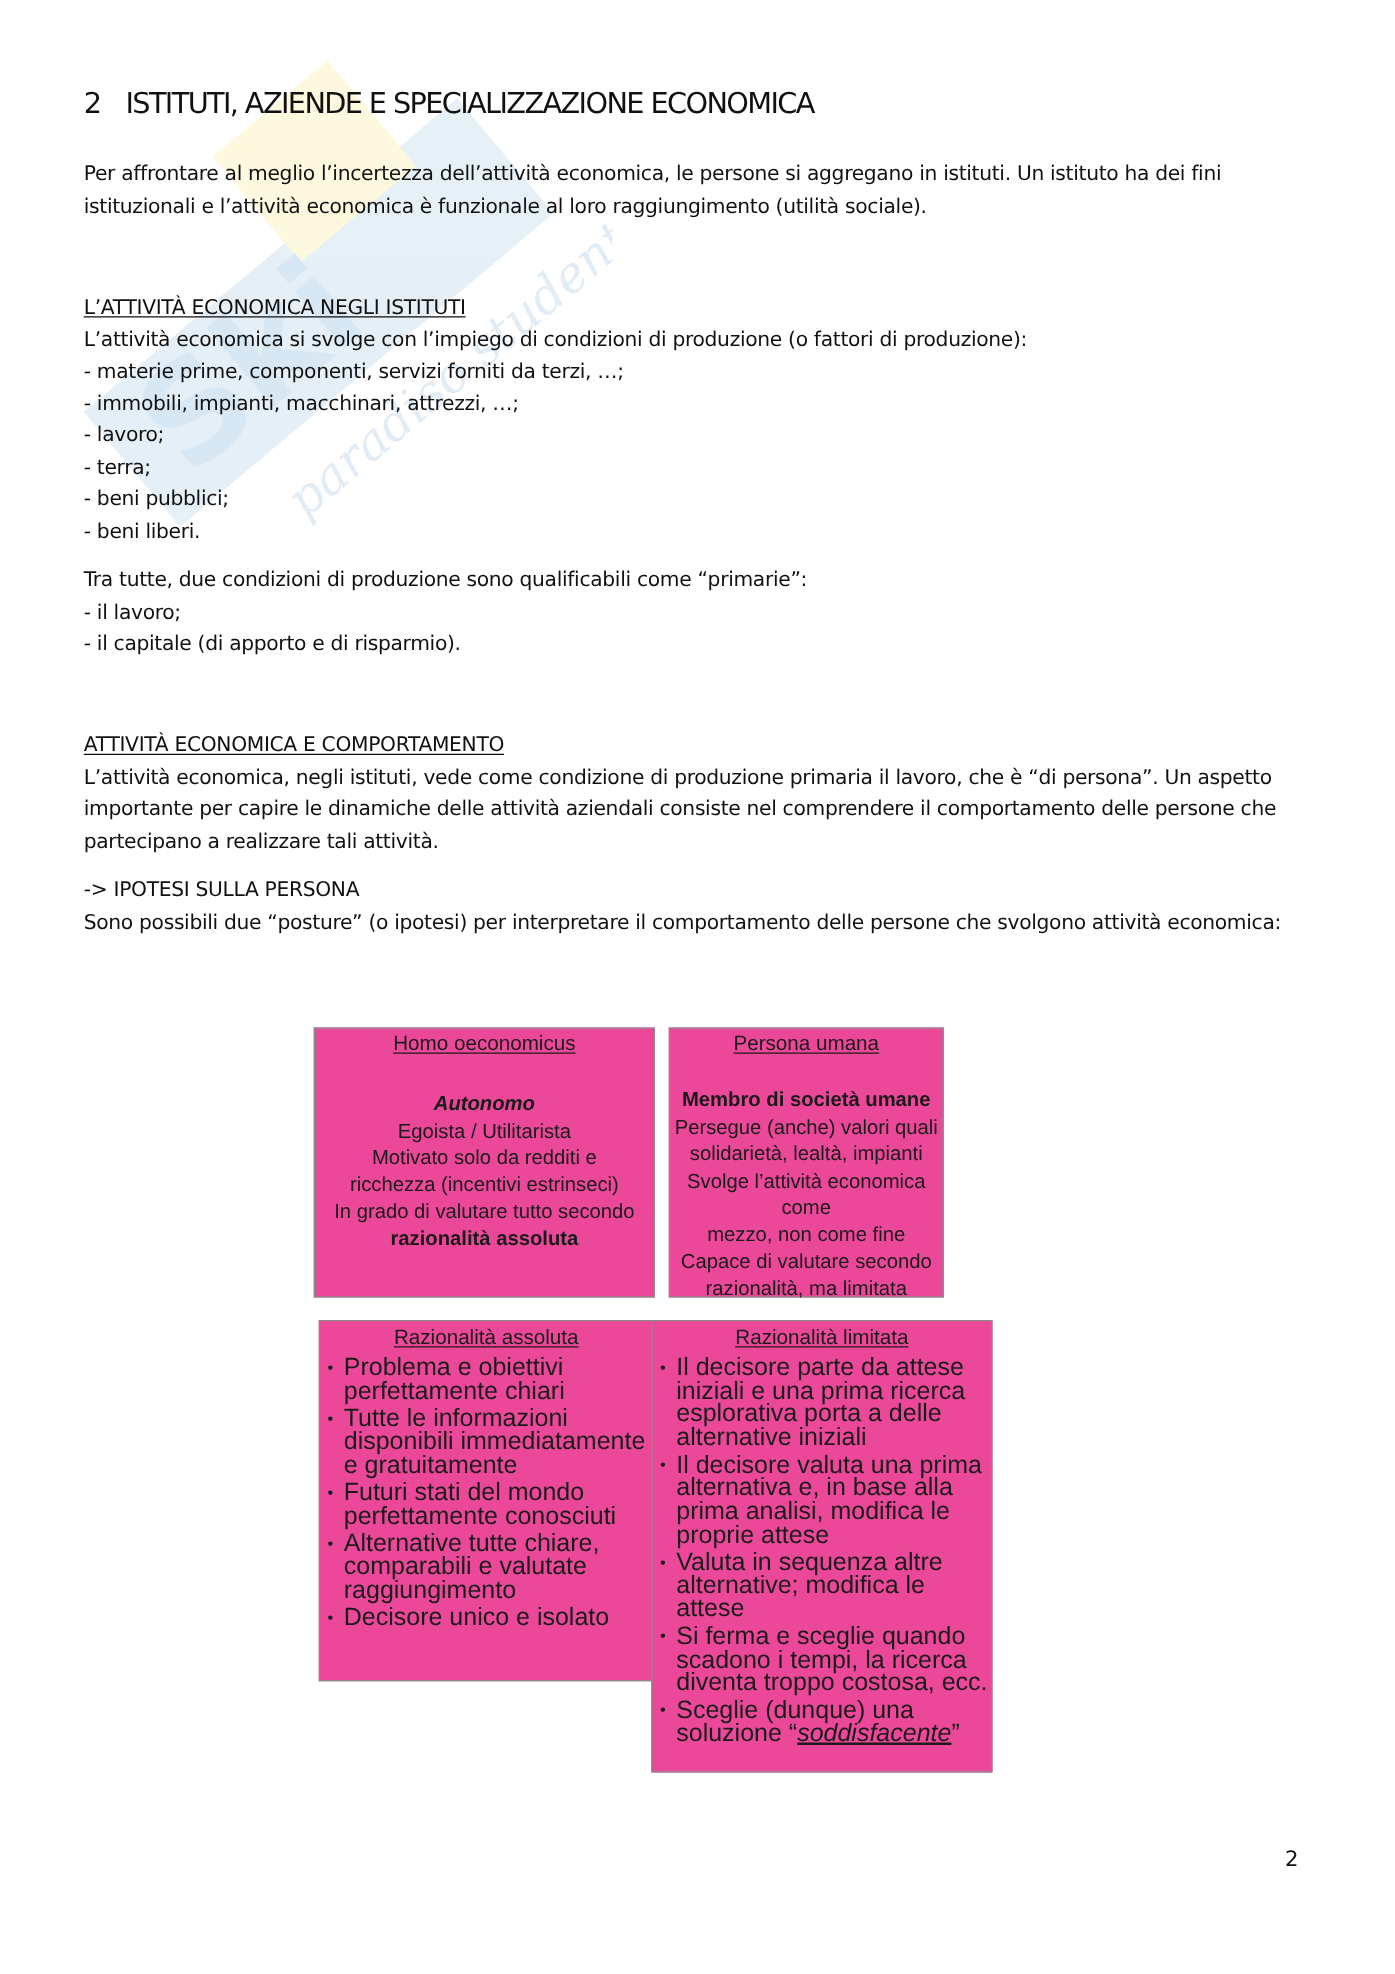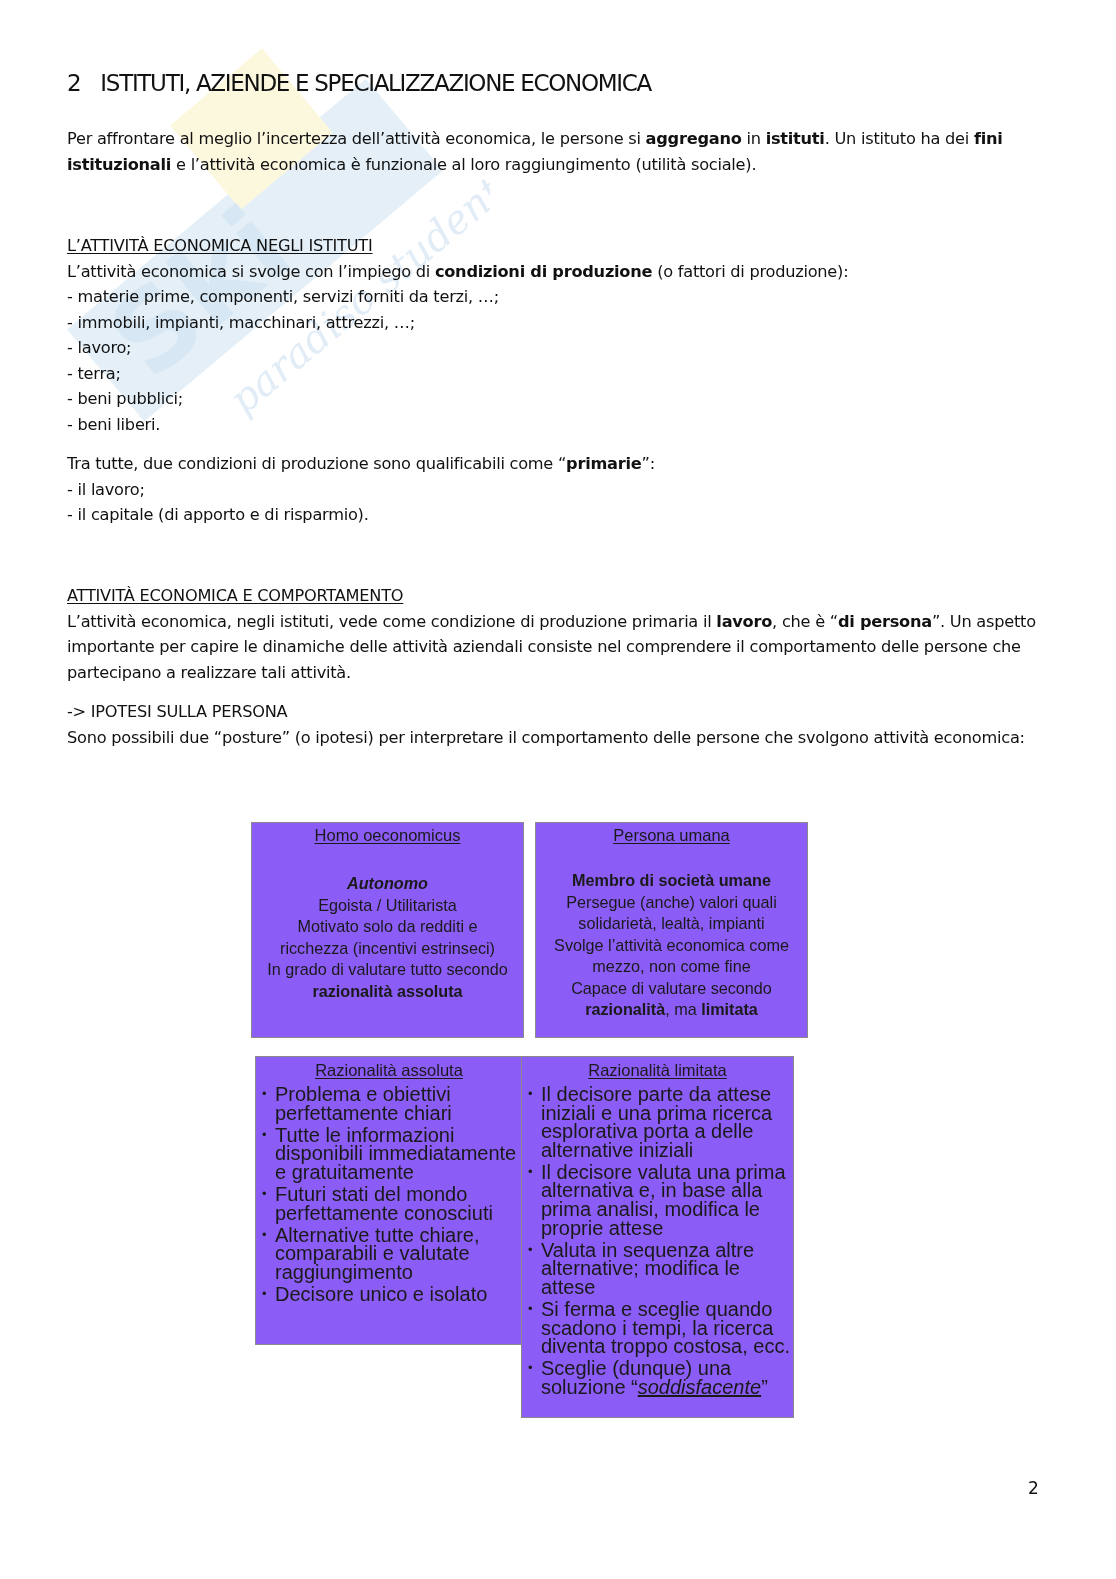--- a/index.html
+++ b/index.html
@@ -15,27 +15,27 @@
   h1.title { position: absolute; left: 67px; top: 70px; margin: 0; font-family: "DejaVu Sans", sans-serif; font-weight: normal; font-size: 23px; letter-spacing: -1.3px; color: #111; white-space: nowrap; }
   h1.title .num { margin-right: 20px; }
 
   .block { position: absolute; left: 67px; width: 980px; }
   .intro { top: 126px; }
   .sec1 { top: 233px; }
   .sec2 { top: 583px; }
   p { margin: 0; }
   .gap { height: 14px; }
   .heading { text-decoration: underline; text-underline-offset: 2px; }
-  b { font-weight: bold; }
+  b { font-weight: normal; }
 
   
   .diagram { position: absolute; left: 249px; top: 822px; width: 565px; height: 525px; font-family: "Liberation Sans", sans-serif; color: #1a1a1a; }
-  .box { position: absolute; border: 1.6px solid #8a8a8a; background: #8b5cf6; box-sizing: border-box; text-align: center; }
+  .box { position: absolute; border: 1.6px solid #8a8a8a; background: #ec4899; box-sizing: border-box; text-align: center; }
   .box-homo { left: 2px; top: 0; width: 273px; height: 216px; }
-  .box-persona { left: 286px; top: 0; width: 273px; height: 216px; }
+  .box-persona { left: 286px; top: 0; width: 220px; height: 216px; }
   .box-ass { left: 6px; top: 234px; width: 268px; height: 289px; text-align: left; }
   .box-lim { left: 272px; top: 234px; width: 273px; height: 362px; text-align: left; }
 
   .box-title { font-size: 16.5px; text-decoration: underline; text-underline-offset: 2px; margin-top: 2px; line-height: 22px; text-align: center; }
   .box-body { font-size: 16.2px; line-height: 21.5px; }
   .box-body p { margin: 0; }
   .top-box .box-title { margin-top: 1px; }
   .box-homo .lead { margin-top: 27px; font-style: italic; }
   .box-persona .lead { margin-top: 24px; }
   .mt-small { margin-top: 4px; }

